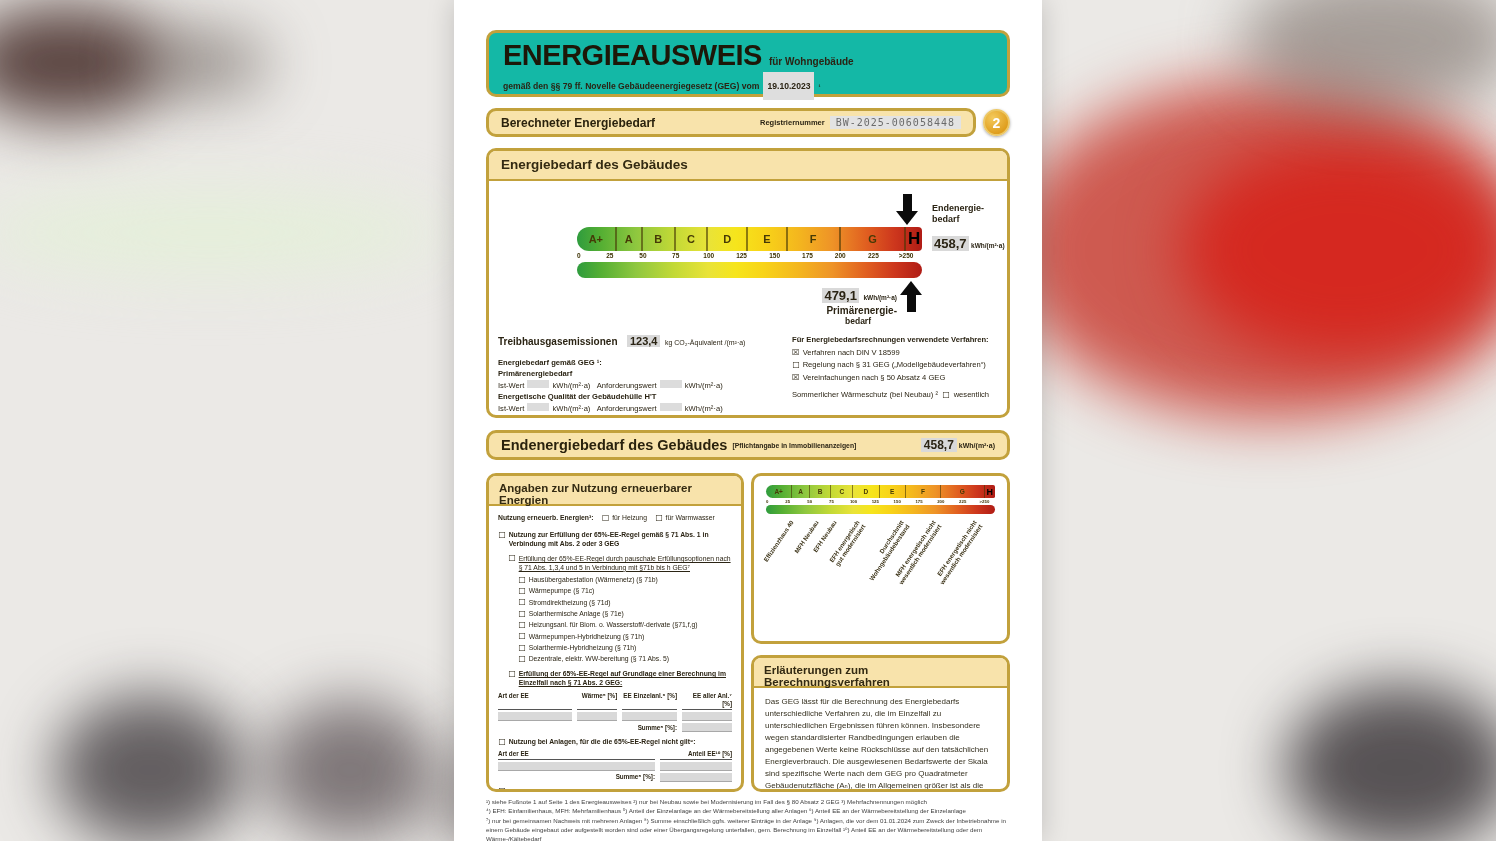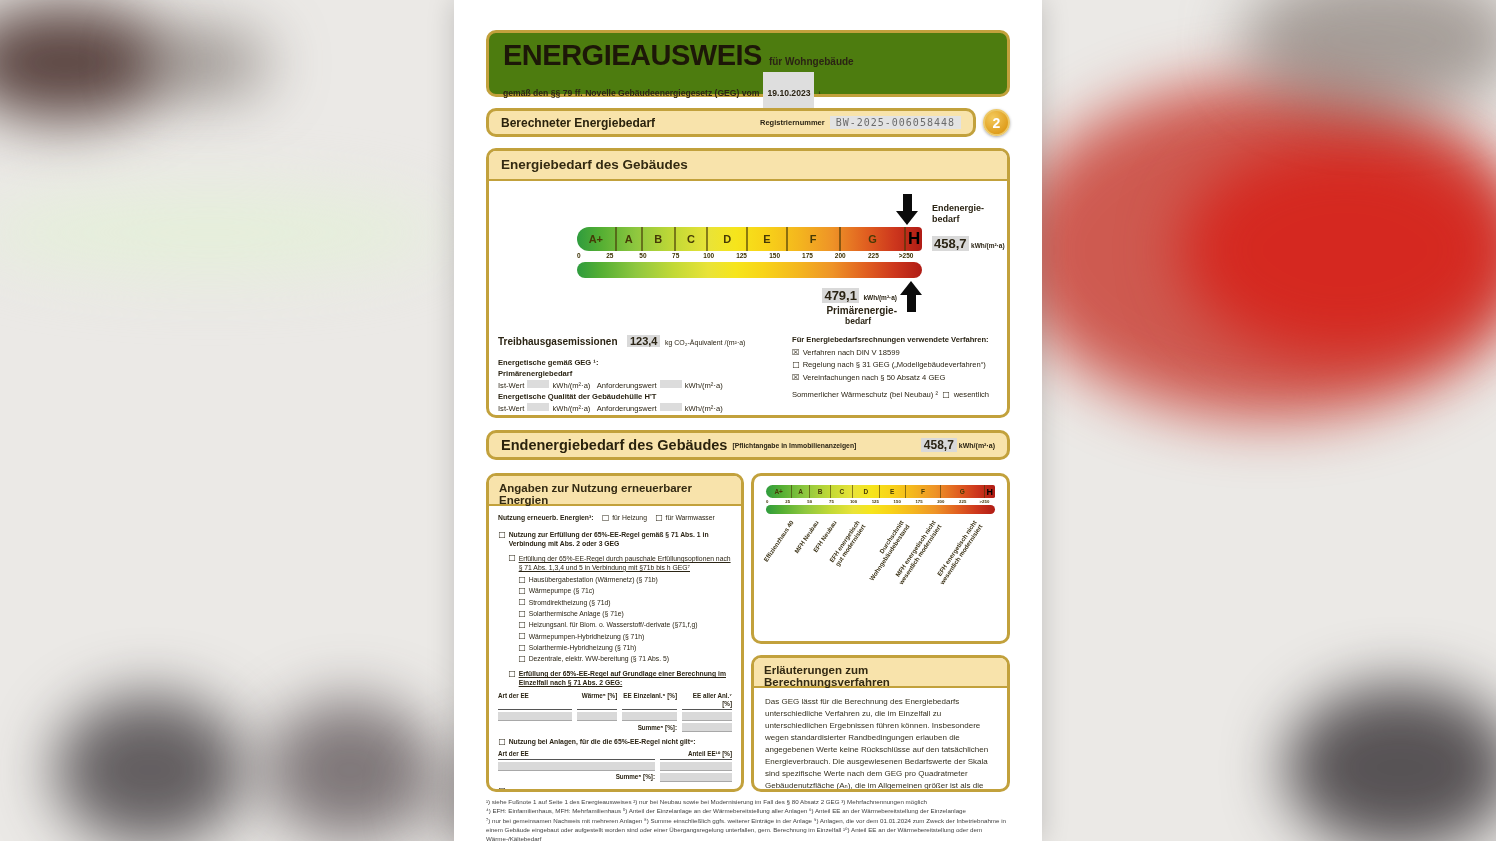--- a/index.html
+++ b/index.html
@@ -20,26 +20,26 @@
   .b10 { left: 420px; top: 740px; width: 220px; height: 120px; background: rgba(80,70,72,.35); }
 
   .page { position: absolute; left: 50%; transform: translateX(-50%); top: 0; width: 588px; height: 841px;
           background: #fff; box-shadow: 0 0 26px rgba(0,0,0,.18); padding: 30px 32px 0; }
 
   .gold { border: 3px solid #c2a13c; border-radius: 10px; }
   .panel { background: #fff; overflow: hidden; }
   .panel-head { background: #f8e3ab; border-bottom: 2px solid #c2a13c; font-weight: bold; color: #332a12; }
 
   
-  .title-box { height: 67px; background: #4d7c0f; padding: 6px 14px 0; margin-bottom: 11px; }
+  .title-box { height: 67px; background: #14b8a6; padding: 6px 14px 0; margin-bottom: 11px; }
   .t-row { display: flex; align-items: baseline; gap: 7px; }
   .t-main { font-size: 29px; font-weight: bold; letter-spacing: -0.5px; color: #1d1708; }
   .t-suffix { font-size: 10px; font-weight: bold; }
   .t-law { font-size: 8.6px; font-weight: bold; margin-top: 0px; display: flex; gap: 4px; align-items: baseline; }
-  .date-box { background: #dedede; padding: 16px 4px; }
+  .date-box { background: #dedede; padding: 9px 4px; }
   .sup { font-size: 6px; vertical-align: super; }
 
   
   .reg-row { display: flex; align-items: center; gap: 7px; margin-bottom: 11px; }
   .band { height: 29px; background: #f8e3ab; display: flex; align-items: center; padding: 0 12px; flex: 1; }
   .band-title { font-weight: bold; font-size: 12px; color: #2a220d; }
   .reg-label { margin-left: auto; font-size: 7.5px; font-weight: bold; margin-right: 5px; }
   .reg-value { background: #e3e3e3; font-family: "DejaVu Sans Mono", monospace; font-size: 10px; color: #6b6b6b;
                letter-spacing: 1px; padding: 1px 6px; }
   .badge { width: 27px; height: 27px; border-radius: 50%; flex: 0 0 27px;
@@ -241,21 +241,21 @@
         <div class="shaft"></div>
       </div>
 
       <div class="ghg-row">
         <span class="ghg-label">Treibhausgasemissionen</span>
         <span class="ghg-val">123,4</span>
         <span class="ghg-unit">kg CO₂-Äquivalent /(m²·a)</span>
       </div>
 
       <div class="req-block">
-        <div class="b">Energetische gemäß GEG ¹:</div>
+        <div class="b">Energiebedarf gemäß GEG ¹:</div>
         <div class="b">Primärenergiebedarf</div>
         <div class="req-line">
           <span>Ist-Wert</span><span class="fieldbox"></span><span>kWh/(m²·a)</span>
           &nbsp;&nbsp;<span>Anforderungswert</span><span class="fieldbox"></span><span>kWh/(m²·a)</span>
         </div>
         <div class="b">Energetische Qualität der Gebäudehülle H'T</div>
         <div class="req-line">
           <span>Ist-Wert</span><span class="fieldbox"></span><span>kWh/(m²·a)</span>
           &nbsp;&nbsp;<span>Anforderungswert</span><span class="fieldbox"></span><span>kWh/(m²·a)</span>
         </div>

